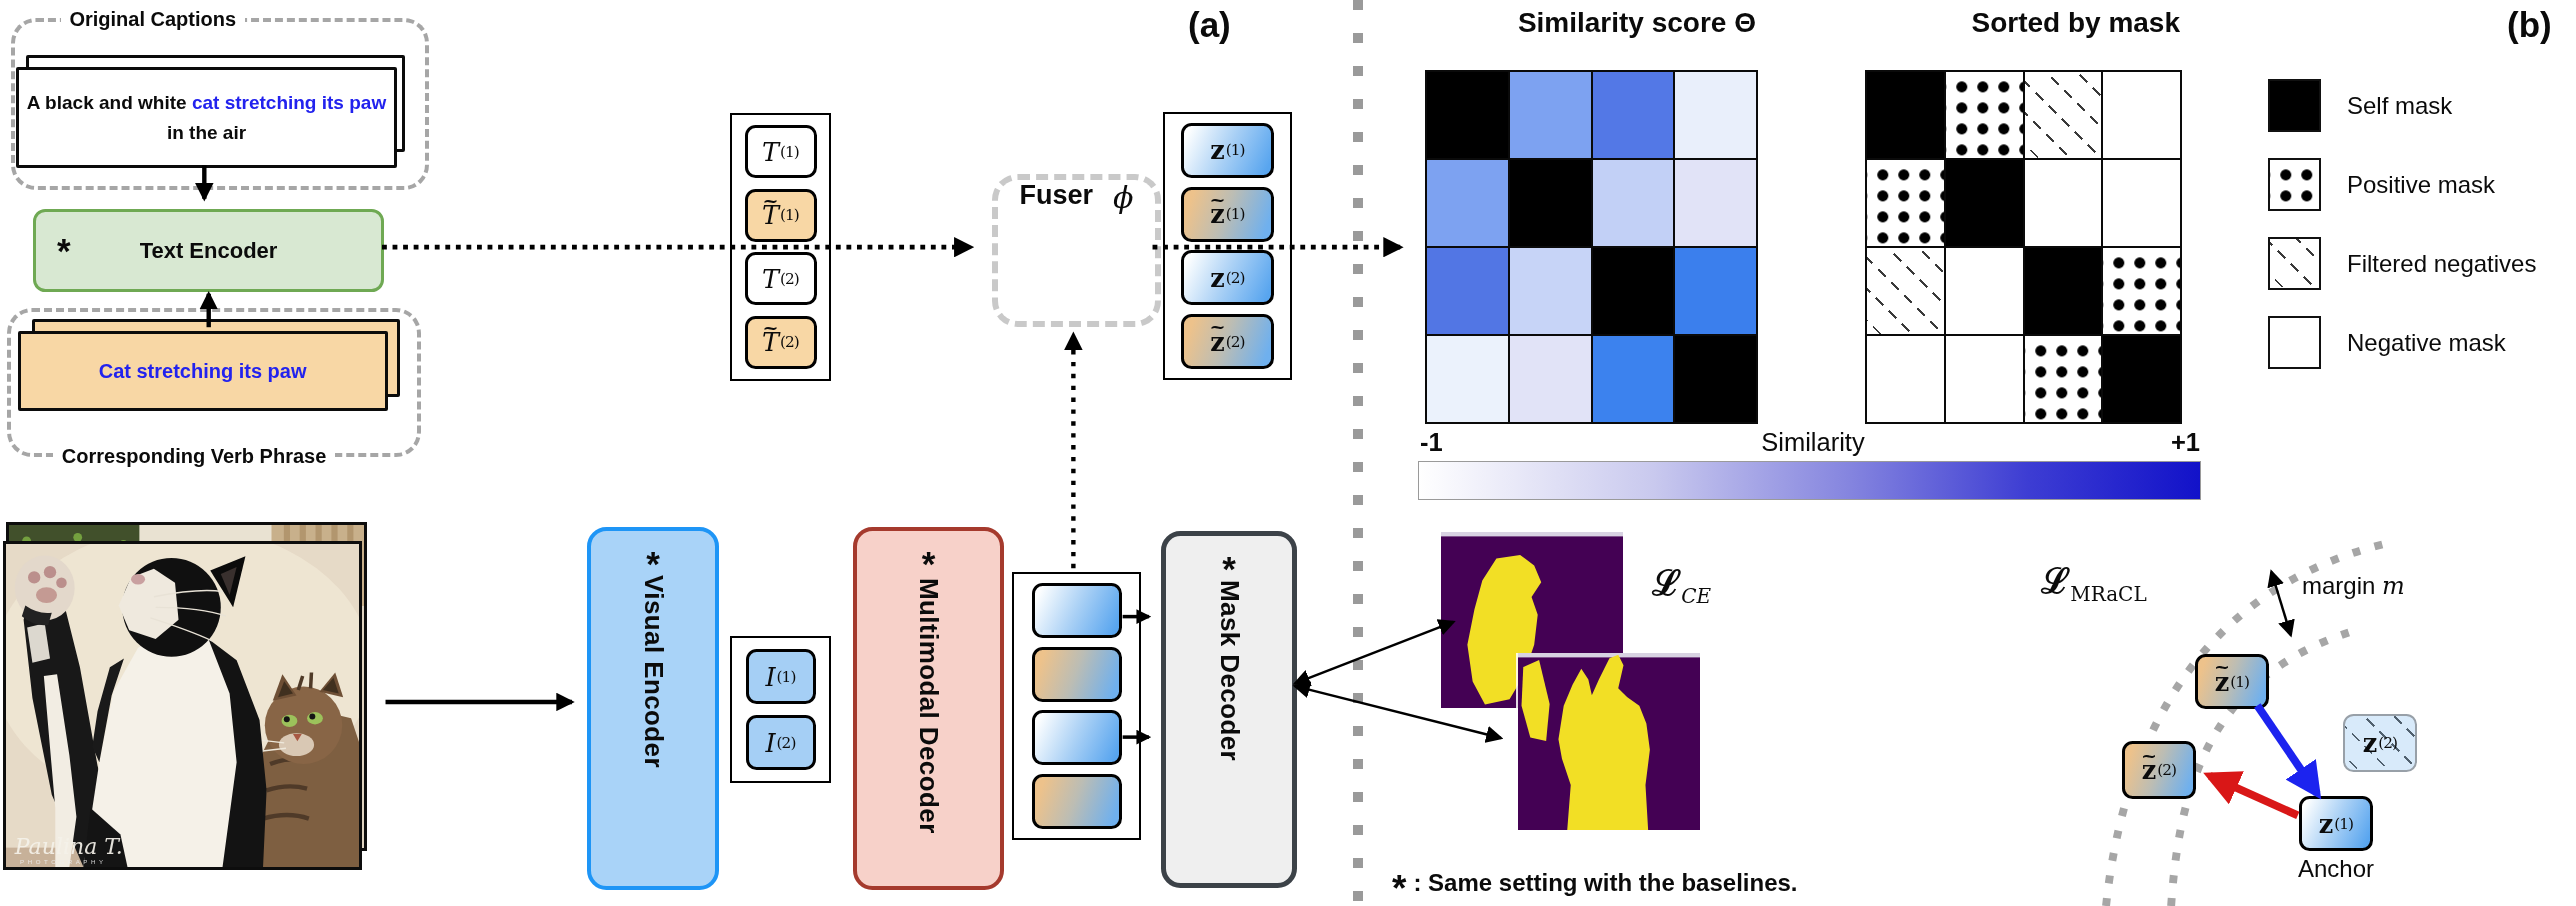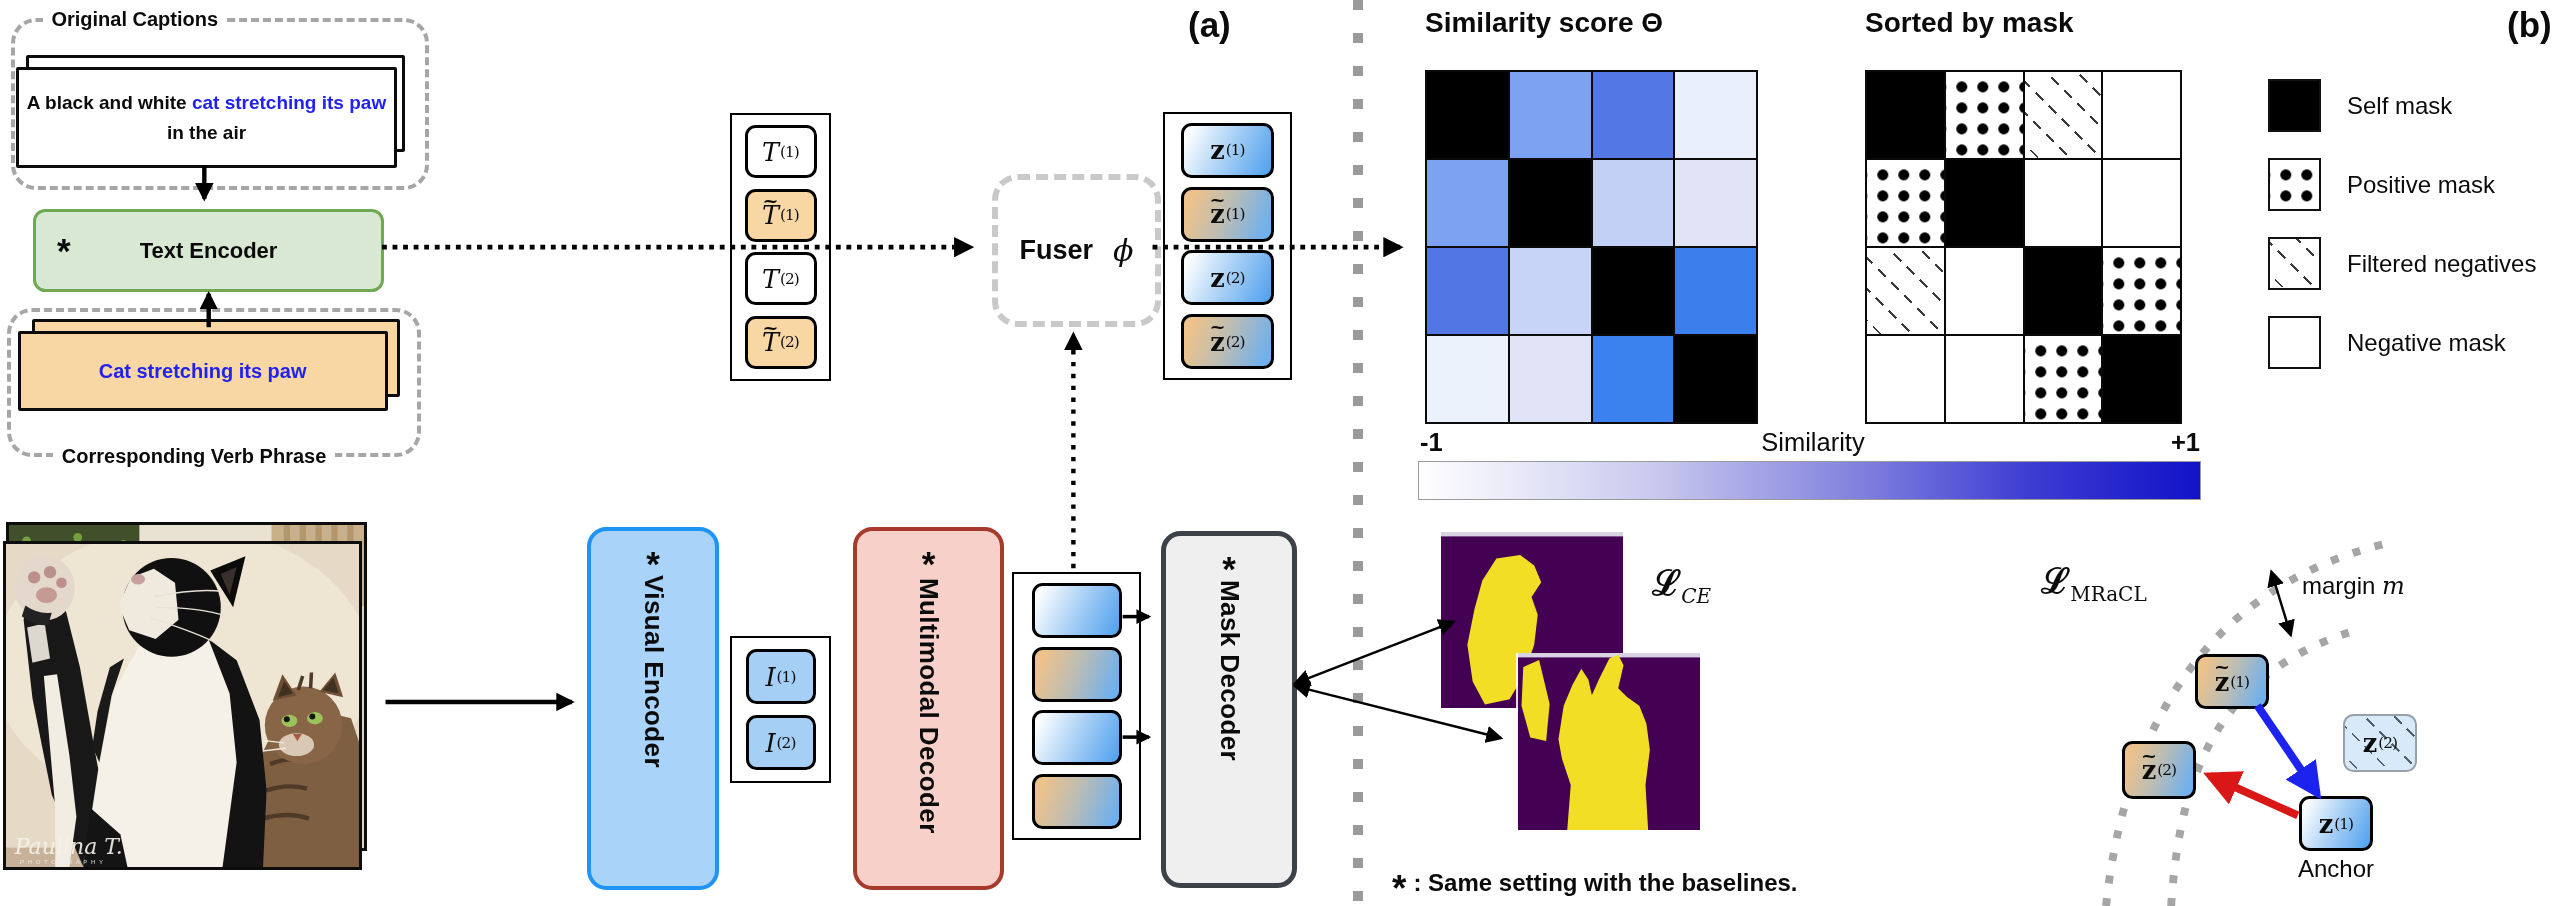--- a/index.html
+++ b/index.html
@@ -41,33 +41,33 @@
   .token.hatch-blue{background-color:#D8EAFA;border-color:#98A0A8;border-width:2.6px;
     background-image:repeating-linear-gradient(-45deg,#D8EAFA 0 7px,rgba(216,234,250,0) 7px 17.6px),
                      repeating-linear-gradient(45deg,transparent 0 8.8px,#50606E 8.8px 10.6px,transparent 10.6px 21px)}
   .mb{position:relative;display:inline-block;font-style:italic}
   .mb.bold{font-weight:700;font-style:normal}
   .tld{position:absolute;top:-.60em;left:50%;transform:translateX(-50%);font-size:.75em;font-style:normal;font-weight:700}
   .msup{font-size:.60em;vertical-align:.55em;font-style:normal;margin-left:0.9px;letter-spacing:-0.9px}
 
   
   #fuser{position:absolute;border:6.2px dashed #c9c9c9;border-radius:26px;background:#fff;
-         display:flex;align-items:center;justify-content:center;gap:20px;font-weight:700;font-size:27px}
+         display:flex;align-items:flex-start;justify-content:center;gap:20px;font-weight:700;font-size:27px}
   .phi{font-family:"DejaVu Serif",serif;font-style:italic;font-weight:400;font-size:30px}
 
   
   .matrix{position:absolute;display:grid;grid-template-columns:repeat(4,1fr);grid-template-rows:repeat(4,1fr);border:1.8px solid #0a0a0a}
   .mcell{border:1.3px solid #0a0a0a}
   .pattern-self{background:#000}
   .pattern-negative{background:#fff}
   .pattern-positive{background-color:#fff;background-image:radial-gradient(circle,#000 5px,transparent 5.8px);background-size:21px 21px;background-position:5.3px 4.4px}
   .pattern-filtered{background-color:#fff;
     background-image:repeating-linear-gradient(-45deg,#fff 0 8px,rgba(255,255,255,0) 8px 18.5px),
                      repeating-linear-gradient(45deg,transparent 0 8.8px,#3a3a3a 8.8px 10.6px,transparent 10.6px 22px)}
-  .mtitle{position:absolute;font-weight:700;font-size:28px;text-align:left}
+  .mtitle{position:absolute;font-weight:700;font-size:28px;text-align:right}
 
   
   #legend{position:absolute;display:flex;flex-direction:column;gap:26px}
   .leg-row{display:flex;align-items:center;gap:26px}
   .leg-swatch{width:53px;height:53px;border:2.2px solid #111;box-sizing:border-box;flex:0 0 auto}
   .leg-label{font-size:24px;font-weight:500;white-space:nowrap}
 
   
   #colorbar{position:absolute;border:1.8px solid #9a9a9a;
     background:linear-gradient(90deg,#FFFFFF 0%,#C9C9EE 30%,#8585DF 55%,#3D3DD3 78%,#1212C9 100%)}
@@ -90,21 +90,21 @@
   .plain-lab{position:absolute;font-size:24px;font-weight:500;white-space:nowrap}
   .mi{font-family:"DejaVu Serif",serif;font-style:italic}
   .overlay{position:absolute;left:0;top:0;pointer-events:none}
 </style>
 </head>
 <body>
 
 <div id="stage">
 
   <div class="dashbox" style="left:10.6px;top:17.6px;width:410px;height:164px">
-    <span class="dashlabel" style="top:-14px;left:28px">Original Captions</span>
+    <span class="dashlabel" style="top:-14px;left:46px">Original Captions</span>
   </div>
   <div class="card" style="left:26px;top:55px;width:373px;height:91px"></div>
   <div class="card" style="left:16px;top:67px;width:375px;height:95px">
     <div class="cap-text">
       <div><span>A black and white</span>
         <span class="blue-t">cat stretching its paw</span></div>
       <div>in the air</div>
     </div>
   </div>
 

